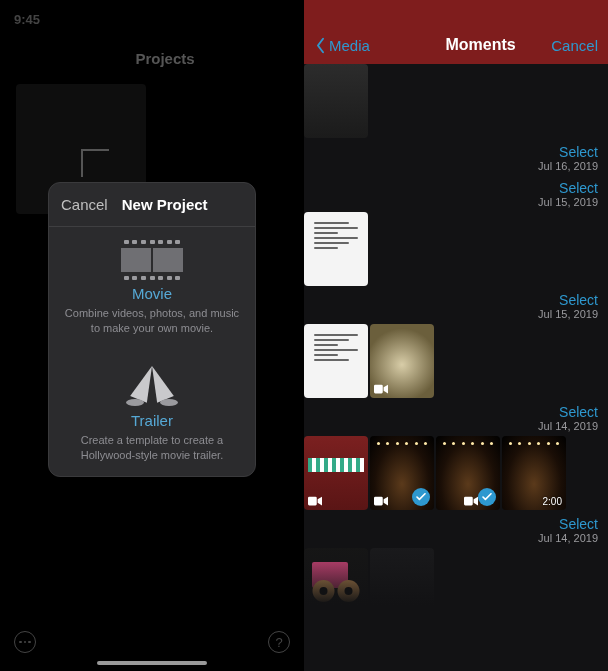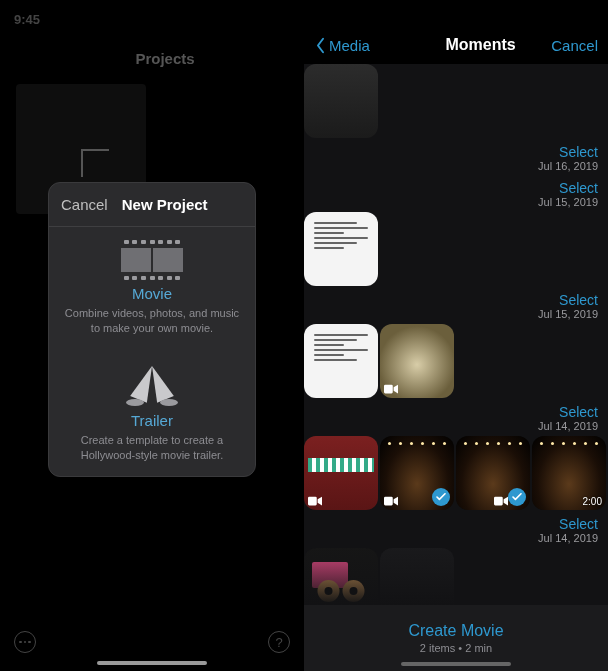--- a/index.html
+++ b/index.html
@@ -39,32 +39,32 @@
   
   .spot-icon { width:60px; height:46px; margin:0 auto 2px auto; position:relative; }
   .beam { position:absolute; left:50%; top:4px; width:0; height:0; border-left:9px solid transparent; border-right:9px solid transparent; border-bottom:36px solid #c9c9cc; transform-origin: top center; }
   .beam.b1 { transform: translateX(-50%) rotate(-22deg); }
   .beam.b2 { transform: translateX(-50%) rotate(22deg); }
   .ell { position:absolute; width:18px; height:7px; background:#9a9a9e; border-radius:50%; bottom:2px; }
   .ell.e1 { left:4px; } .ell.e2 { right:4px; }
 
   
   .pane-right { width:304px; height:671px; position:relative; background:#121214; overflow:hidden; color:#fff; }
-  .r-header { height:64px; display:flex; align-items:flex-end; justify-content:space-between; padding:0 10px 10px 10px; background:#000000; }
+  .r-header { height:64px; display:flex; align-items:flex-end; justify-content:space-between; padding:0 10px 10px 10px; background:#7f1d1d; }
   .r-back { color:#2e98cf; font-size:15px; display:flex; align-items:center; gap:2px; }
   .r-back svg { width:13px; height:17px; }
   .r-title { color:#fff; font-size:16px; font-weight:600;padding-left:40px; }
   .r-cancel { color:#2e98cf; font-size:15px; }
 
   .r-scroll { position:absolute; top:64px; bottom:66px; left:0; right:0; overflow:hidden; }
   .section-head { display:flex; flex-direction:column; align-items:flex-end; padding:4px 10px 4px 10px; }
   .sec-select { color:#2e98cf; font-size:14px; }
   .sec-date { color:#9a9a9e; font-size:11px; }
   .thumb-row { display:flex; gap:2px; padding:0 0 2px 0; }
-  .thumb { width:74px; height:74px; background:#2a2a2e; position:relative; border-radius:12px; flex:0 0 auto; }
+  .thumb { width:64px; height:74px; background:#2a2a2e; position:relative; border-radius:4px; flex:0 0 auto; }
   .thumb.dark { background:#1a1a1c; }
   .thumb.doc { background:#f4f4f4; }
   .thumb .vid-ic { position:absolute; left:4px; bottom:4px; color:#fff; }
   .thumb .vid-ic svg { width:14px; height:10px; display:block; }
   .thumb .dur { position:absolute; right:4px; bottom:3px; font-size:10px; color:#fff; text-shadow:0 0 2px #000; }
   .thumb .check { position:absolute; right:4px; bottom:4px; width:18px; height:18px; background:#2e98cf; border-radius:50%; display:flex; align-items:center; justify-content:center; }
   .thumb .check svg { width:10px; height:8px; }
   .thumb .doc-lines { position:absolute; inset:10px; display:flex; flex-direction:column; gap:3px; }
   .thumb .doc-lines i { height:2px; background:#666; border-radius:1px; }
   .thumb .doc-lines i.short { width:55%; }
@@ -308,18 +308,13 @@
             <span></span>
           </div>
       </div>
       <div class="thumb dark"></div>
     </div>
 
   </div>
 
   <div class="gradient-fade"></div>
 
-  <div class="r-footer">
-    <div class="cm">Create Movie</div>
-    <div class="cm-sub">2 items • 2 min</div>
-    <div class="r-home-ind"></div>
-  </div>
 </div>
 
 </body></html>

